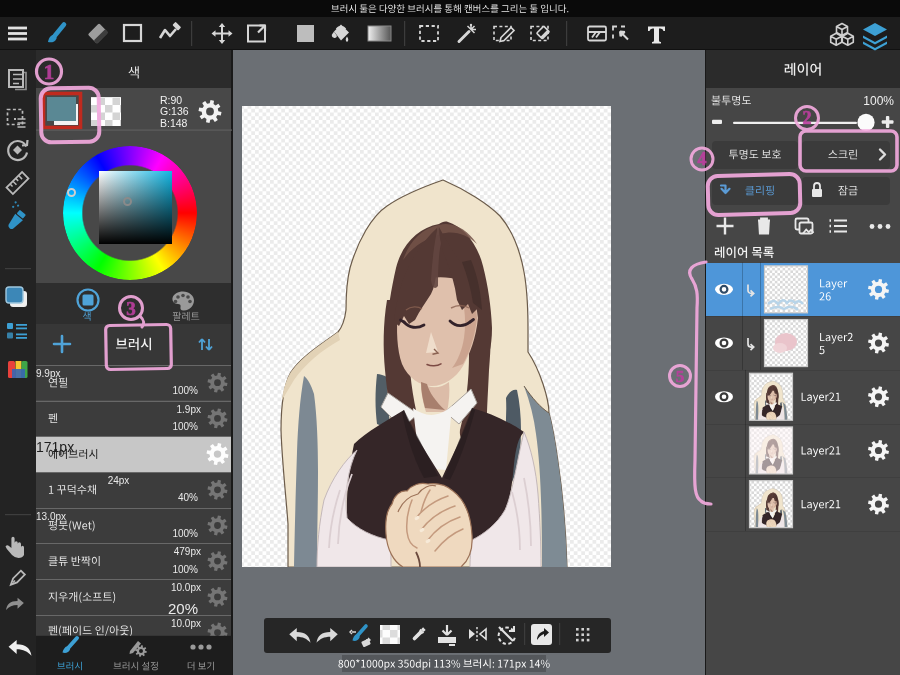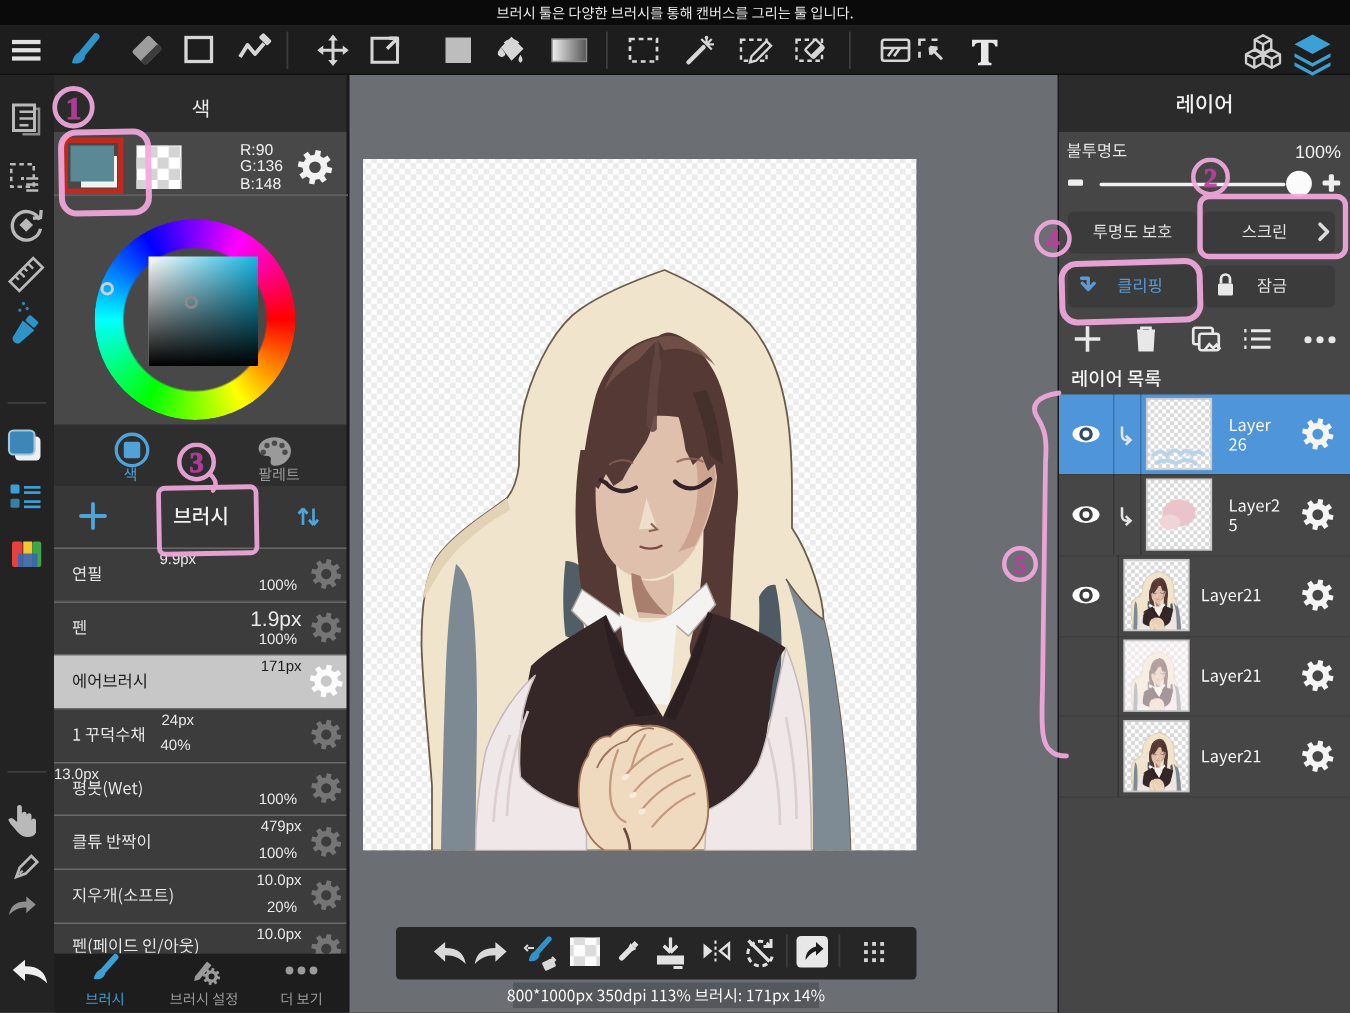--- a/index.html
+++ b/index.html
@@ -6,40 +6,40 @@
 <div style="position:absolute;left:36px;top:50px;width:196px;height:38px;background:#2b2b2b"></div>
 <div style="position:absolute;left:36px;top:88px;width:196px;height:42px;background:#484848"></div>
 <div style="position:absolute;left:36px;top:130px;width:196px;height:153px;background:#484848"></div>
 <div style="position:absolute;left:63px;top:146px;width:134px;height:134px;border-radius:50%;background:conic-gradient(from 90deg,#f00,#ff0 16.6%,#0f0 33.3%,#0ff 50%,#00f 66.6%,#f0f 83.3%,#f00);-webkit-mask:radial-gradient(circle closest-side,transparent 47px,#000 48.5px);mask:radial-gradient(circle closest-side,transparent 47px,#000 48.5px)"></div>
 <div style="position:absolute;left:99px;top:171px;width:73px;height:73px;background:linear-gradient(to bottom,rgba(0,0,0,0),#000),linear-gradient(to right,#fff,hsl(193,85%,48%))"></div>
 <div style="position:absolute;left:67px;top:188px;width:9px;height:9px;border-radius:50%;border:2px solid #cfcfcf"></div>
 <div style="position:absolute;left:123px;top:197px;width:9px;height:9px;border-radius:50%;border:2px solid #8a8a8a"></div>
 <div style="position:absolute;left:36px;top:283px;width:196px;height:41px;background:#2e2e2e"></div>
 <div style="position:absolute;left:36px;top:324px;width:196px;height:40.8px;background:#373737"></div>
 <div style="position:absolute;left:36px;top:364.8px;width:196px;height:35.7px;background:#3c3c3c;border-top:1px solid #686868"></div>
-<div style="position:absolute;left:36px;top:367.8px;width:165px;height:12px;font-size:10px;color:#e9e9e9;text-align:center">9.9px</div>
+<div style="position:absolute;left:36px;top:367.8px;width:165px;height:12px;font-size:10px;color:#e9e9e9;text-align:left">9.9px</div>
 <div style="position:absolute;left:36px;top:385.3px;width:162px;height:12px;font-size:10px;color:#e9e9e9;text-align:right">100%</div>
 <div style="position:absolute;left:36px;top:400.5px;width:196px;height:35.7px;background:#3c3c3c;border-top:1px solid #686868"></div>
-<div style="position:absolute;left:36px;top:403.5px;width:165px;height:12px;font-size:14px;color:#e9e9e9;text-align:right">1.9px</div>
+<div style="position:absolute;left:36px;top:403.5px;width:165px;height:12px;font-size:10px;color:#e9e9e9;text-align:right">1.9px</div>
 <div style="position:absolute;left:36px;top:421.0px;width:162px;height:12px;font-size:10px;color:#e9e9e9;text-align:right">100%</div>
 <div style="position:absolute;left:36px;top:436.2px;width:196px;height:35.7px;background:#c7c7c7;border-top:1px solid #686868"></div>
-<div style="position:absolute;left:36px;top:439.2px;width:165px;height:12px;font-size:10px;color:#1e1e1e;text-align:right">171px</div>
+<div style="position:absolute;left:36px;top:439.2px;width:165px;height:12px;font-size:14px;color:#1e1e1e;">171px</div>
 <div style="position:absolute;left:36px;top:480px;width:162px;height:12px;font-size:10px;color:#1e1e1e;text-align:right">14%</div>
 <div style="position:absolute;left:36px;top:471.9px;width:196px;height:35.7px;background:#3c3c3c;border-top:1px solid #686868"></div>
 <div style="position:absolute;left:36px;top:474.9px;width:165px;height:12px;font-size:10px;color:#e9e9e9;text-align:center">24px</div>
-<div style="position:absolute;left:36px;top:492.4px;width:162px;height:12px;font-size:10px;color:#e9e9e9;text-align:center">40%</div>
+<div style="position:absolute;left:36px;top:492.4px;width:162px;height:12px;font-size:10px;color:#e9e9e9;text-align:right">40%</div>
 <div style="position:absolute;left:36px;top:507.6px;width:196px;height:35.7px;background:#3c3c3c;border-top:1px solid #686868"></div>
 <div style="position:absolute;left:36px;top:510.6px;width:165px;height:12px;font-size:10px;color:#e9e9e9;">13.0px</div>
 <div style="position:absolute;left:36px;top:528.1px;width:162px;height:12px;font-size:10px;color:#e9e9e9;text-align:right">100%</div>
 <div style="position:absolute;left:36px;top:543.3px;width:196px;height:35.7px;background:#3c3c3c;border-top:1px solid #686868"></div>
 <div style="position:absolute;left:36px;top:546.3px;width:165px;height:12px;font-size:10px;color:#e9e9e9;text-align:right">479px</div>
 <div style="position:absolute;left:36px;top:563.8px;width:162px;height:12px;font-size:10px;color:#e9e9e9;text-align:right">100%</div>
 <div style="position:absolute;left:36px;top:579.0px;width:196px;height:35.7px;background:#3c3c3c;border-top:1px solid #686868"></div>
 <div style="position:absolute;left:36px;top:582.0px;width:165px;height:12px;font-size:10px;color:#e9e9e9;text-align:right">10.0px</div>
-<div style="position:absolute;left:36px;top:599.5px;width:162px;height:12px;font-size:10px;color:#e9e9e9;text-align:right">20%</div>
+<div style="position:absolute;left:36px;top:599.5px;width:162px;height:12px;font-size:15px;color:#e9e9e9;text-align:right">20%</div>
 <div style="position:absolute;left:36px;top:614.7px;width:196px;height:35.7px;background:#3c3c3c;border-top:1px solid #686868"></div>
 <div style="position:absolute;left:36px;top:617.7px;width:165px;height:12px;font-size:10px;color:#e9e9e9;text-align:right">10.0px</div>
 <div style="position:absolute;left:36px;top:635.2px;width:162px;height:12px;font-size:10px;color:#e9e9e9;text-align:right">100%</div>
 <div style="position:absolute;left:36px;top:636px;width:196px;height:39px;background:#1d1d1d"></div>
 <div style="position:absolute;left:232px;top:50px;width:474px;height:625px;background:#6b6f74"></div>
 <div style="position:absolute;left:230.5px;top:50px;width:2px;height:625px;background:#191919"></div>
 <div style="position:absolute;left:704.5px;top:50px;width:2px;height:625px;background:#191919"></div>
 <div style="position:absolute;left:264px;top:618px;width:347px;height:35px;background:#262626;border-radius:3px"></div>
 <div style="position:absolute;left:342px;top:655px;width:204px;height:17px;background:#54575b"></div>
 <div style="position:absolute;left:160px;top:94.5px;width:60px;height:36px;font-size:10.5px;line-height:11.5px;color:#f0f0f0">R:90<br>G:136<br>B:148</div>

